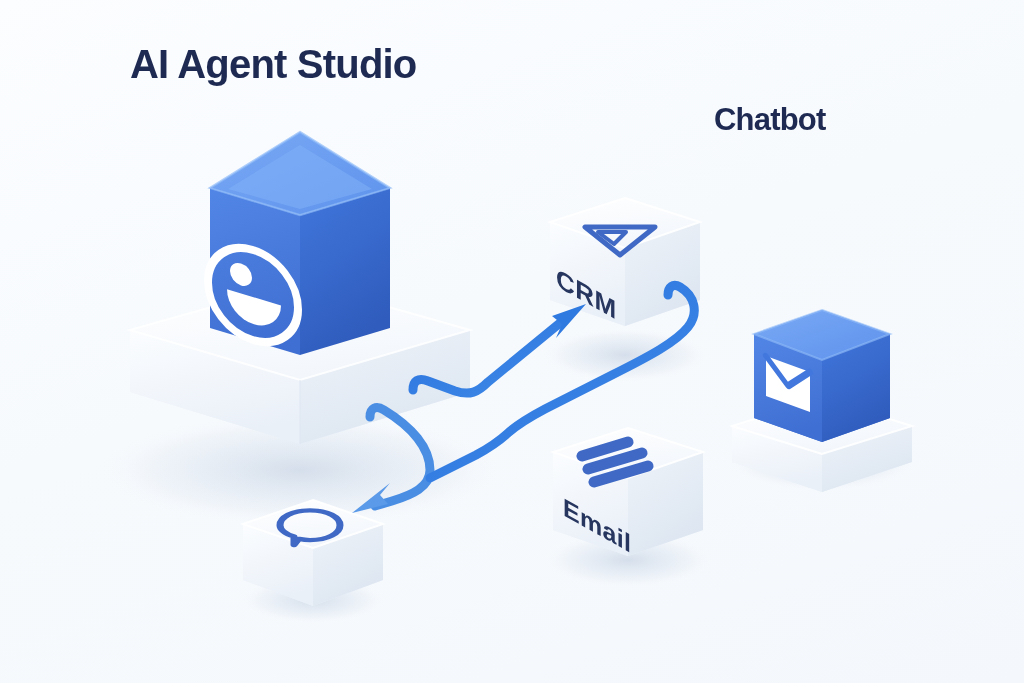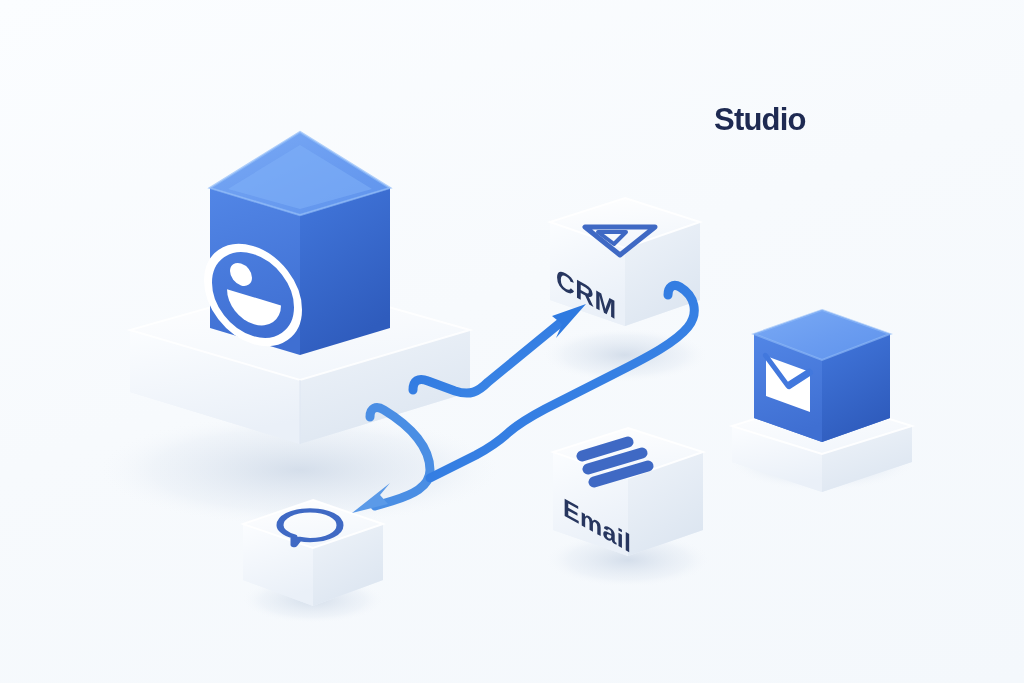--- a/index.html
+++ b/index.html
@@ -218,19 +218,20 @@
       <path d="M370 417 C 370 408 376 405 384 410 C 412 427 430 448 430 470 C 430 487 412 495 392 501 L375 506" fill="none" stroke="#4a8ee4" stroke-width="9" stroke-linecap="round"></path>
       <path d="M352 513 L388 504 L380 495 L390 483 Z" fill="#5b9ae8"></path>
     </g>
 
     <g>
       <path d="M668 295 C 668 287 673 283 680 287 C 695 296 699 313 688 327 C 676 342 650 356 612 375 L545 409 C 528 418 518 424 508 433 C 497 443 489 448 476 455 L430 478" fill="none" stroke="url(#gPipe)" stroke-width="9" stroke-linecap="round"></path>
     </g>
   </svg>
 
   <div class="label-layer">
-    <div class="title" id="title-right-sub">Studio</div>
+    <div class="title" id="title-left">AI Agent Studio</div>
+    <div class="title" id="title-right-sub">Chatbot</div>
 
     <div class="face-text" id="crm-text">CRM</div>
     <div class="face-text" id="email-text">Email</div>
   </div>
 
 </div>
 
 </body></html>

